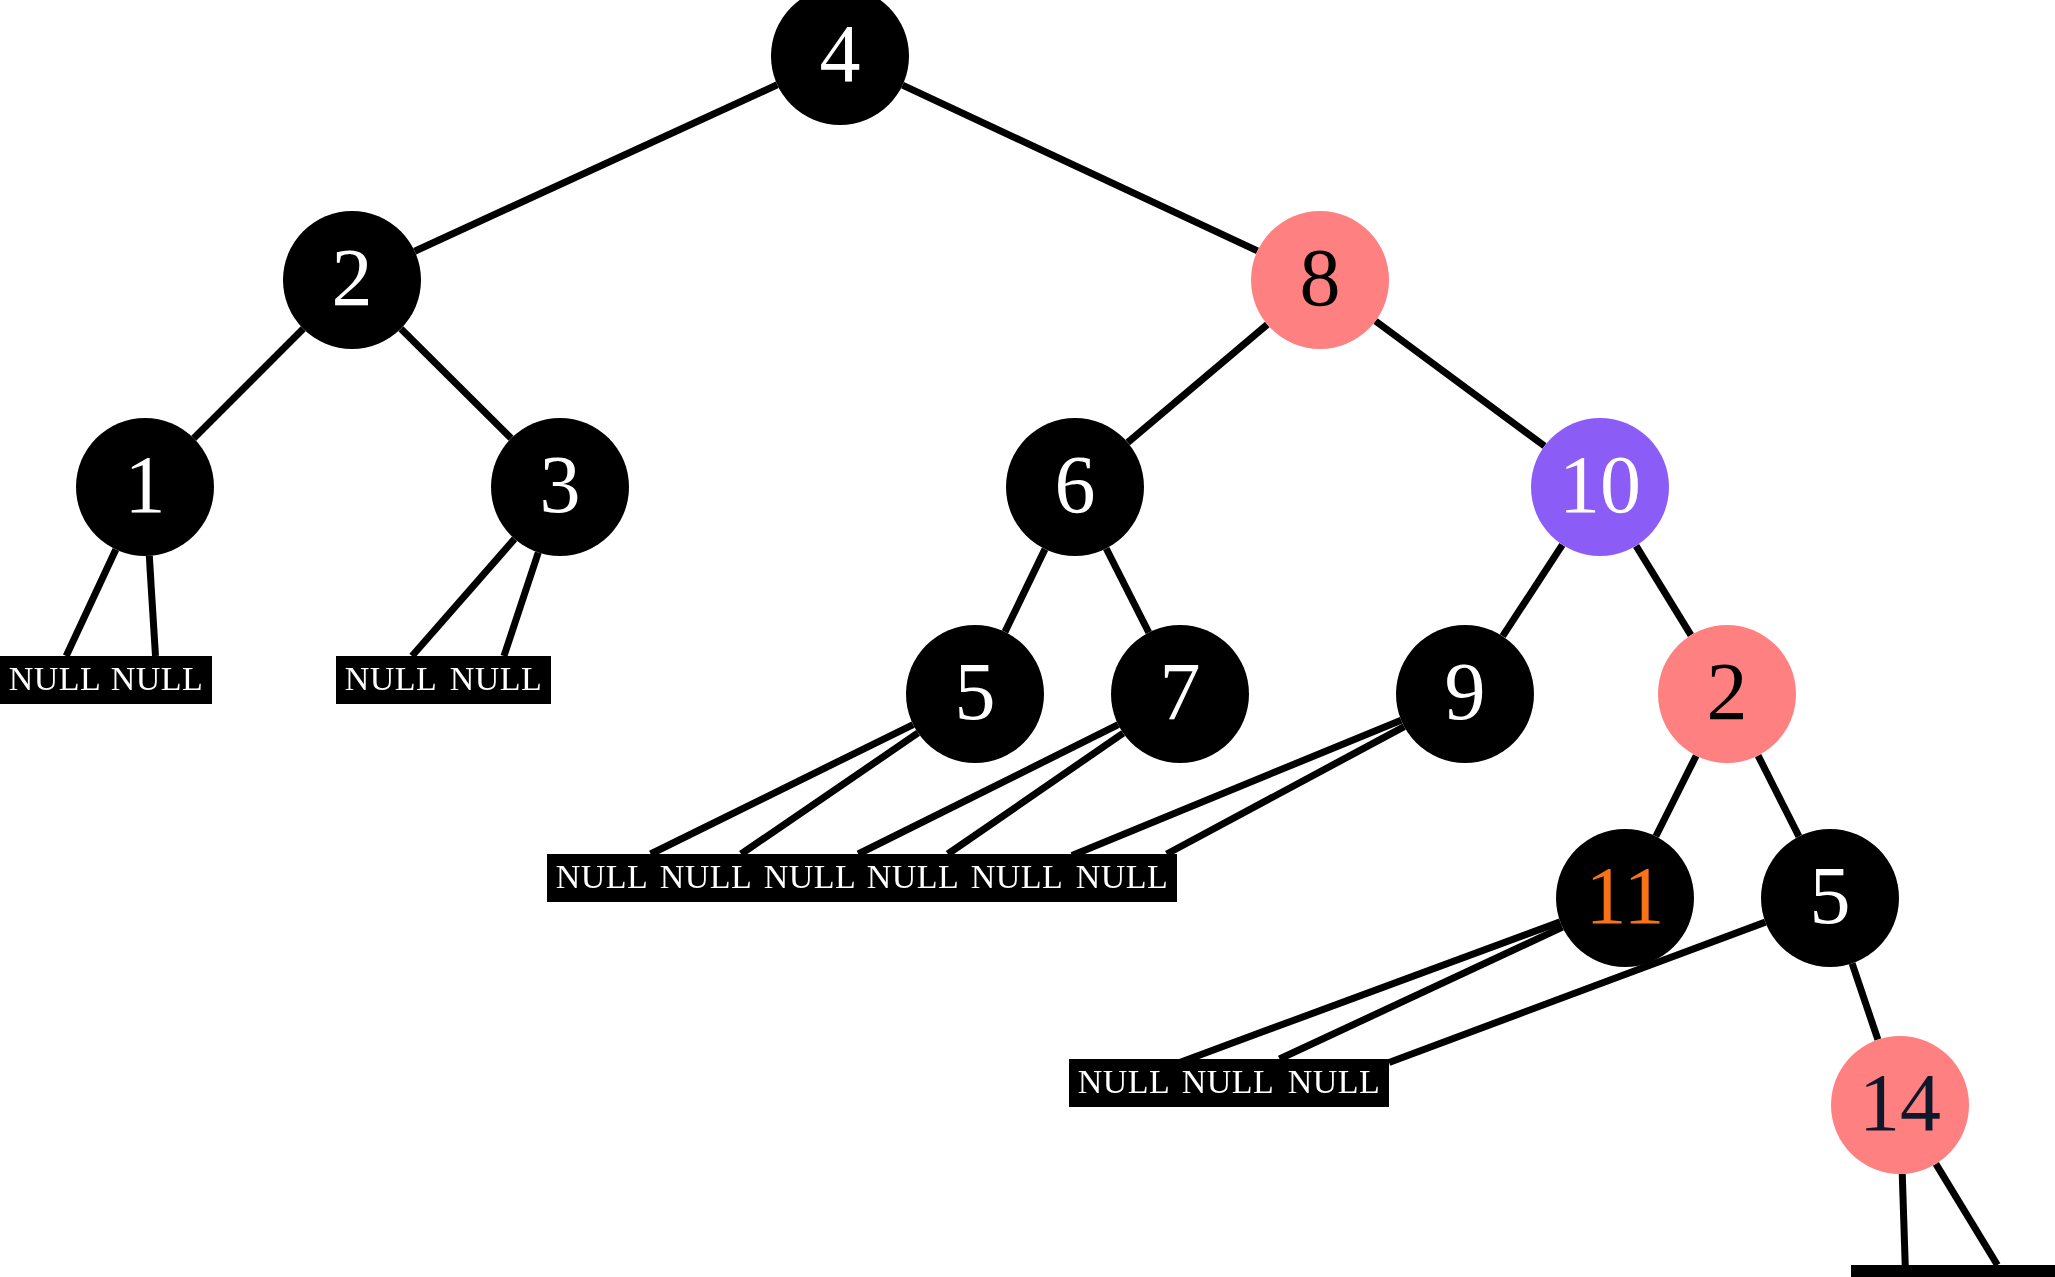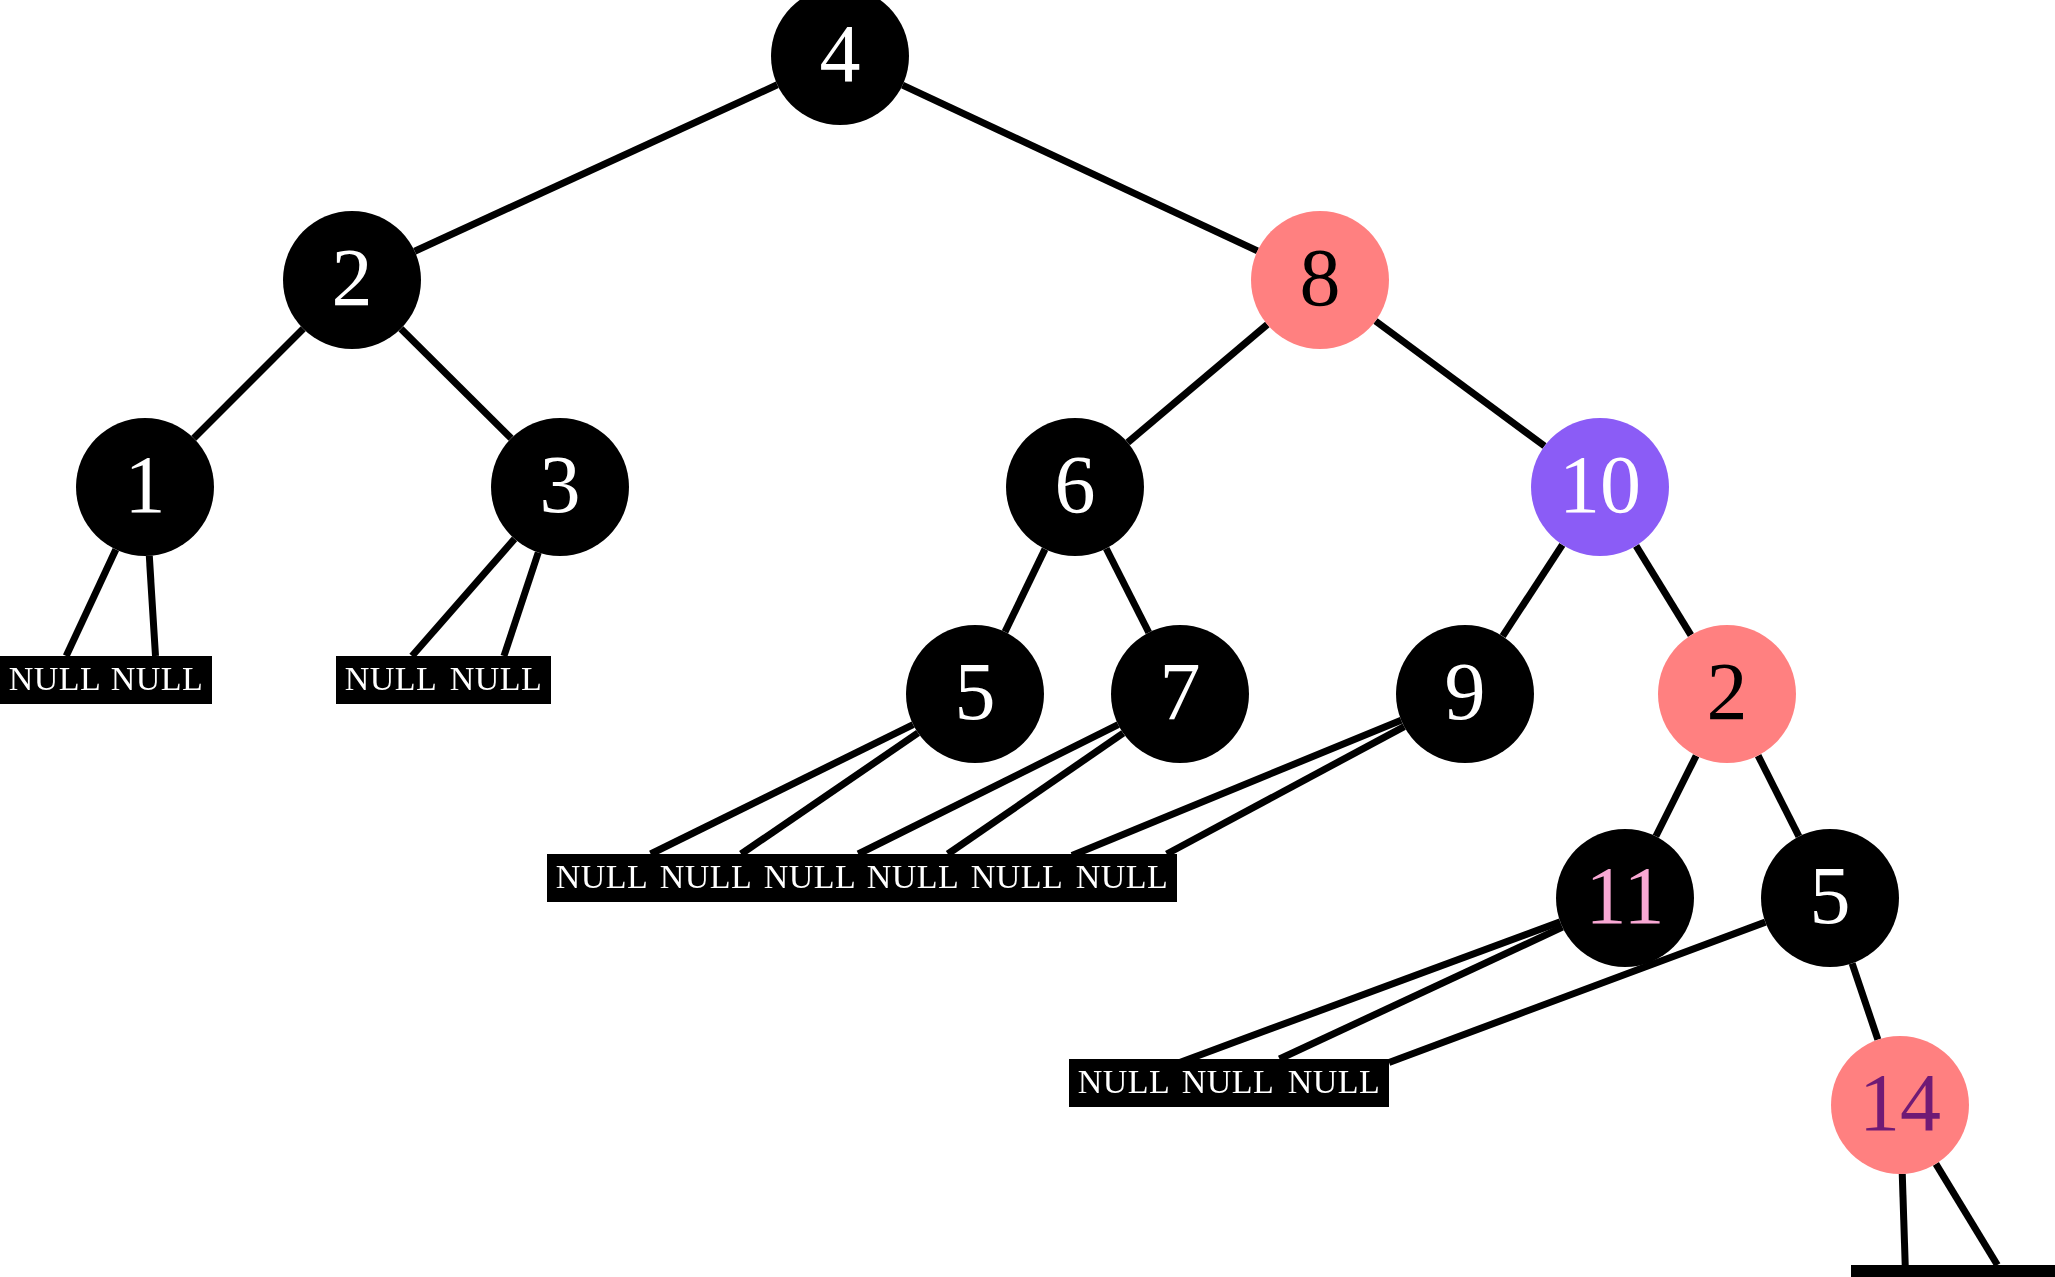--- a/index.html
+++ b/index.html
@@ -128,27 +128,27 @@
       </div>
       <div class="node black" style="left: 1111px; top: 625px; width: 138px; height: 138px; font-size: 82px; background: rgb(0, 0, 0); color: rgb(255, 255, 255);">
         <span class="node-label">7</span>
       </div>
       <div class="node black" style="left: 1396px; top: 625px; width: 138px; height: 138px; font-size: 82px; background: rgb(0, 0, 0); color: rgb(255, 255, 255);">
         <span class="node-label">9</span>
       </div>
       <div class="node red" style="left: 1658px; top: 625px; width: 138px; height: 138px; font-size: 82px; background: rgb(255, 128, 128); color: rgb(0, 0, 0);">
         <span class="node-label">2</span>
       </div>
-      <div class="node black" style="left: 1556px; top: 829px; width: 138px; height: 138px; font-size: 82px; background: rgb(0, 0, 0); color: #f9a8d4;">
+      <div class="node black" style="left: 1556px; top: 829px; width: 138px; height: 138px; font-size: 82px; background: rgb(0, 0, 0); color: #f97316;">
         <span class="node-label">11</span>
       </div>
       <div class="node black" style="left: 1761px; top: 829px; width: 138px; height: 138px; font-size: 82px; background: rgb(0, 0, 0); color: rgb(255, 255, 255);">
         <span class="node-label">5</span>
       </div>
-      <div class="node red" style="left: 1831px; top: 1036px; width: 138px; height: 138px; font-size: 82px; background: rgb(255, 128, 128); color: #701a75;">
+      <div class="node red" style="left: 1831px; top: 1036px; width: 138px; height: 138px; font-size: 82px; background: rgb(255, 128, 128); color: #0f172a;">
         <span class="node-label">14</span>
       </div>
       <div class="nil" style="left: 0px; top: 656px; width: 110px; height: 48px; font-size: 34px; background: rgb(0, 0, 0); color: rgb(255, 255, 255);">
         <span class="nil-label">NULL</span>
       </div>
       <div class="nil" style="left: 102px; top: 656px; width: 110px; height: 48px; font-size: 34px; background: rgb(0, 0, 0); color: rgb(255, 255, 255);">
         <span class="nil-label">NULL</span>
       </div>
       <div class="nil" style="left: 336px; top: 656px; width: 110px; height: 48px; font-size: 34px; background: rgb(0, 0, 0); color: rgb(255, 255, 255);">
         <span class="nil-label">NULL</span>

